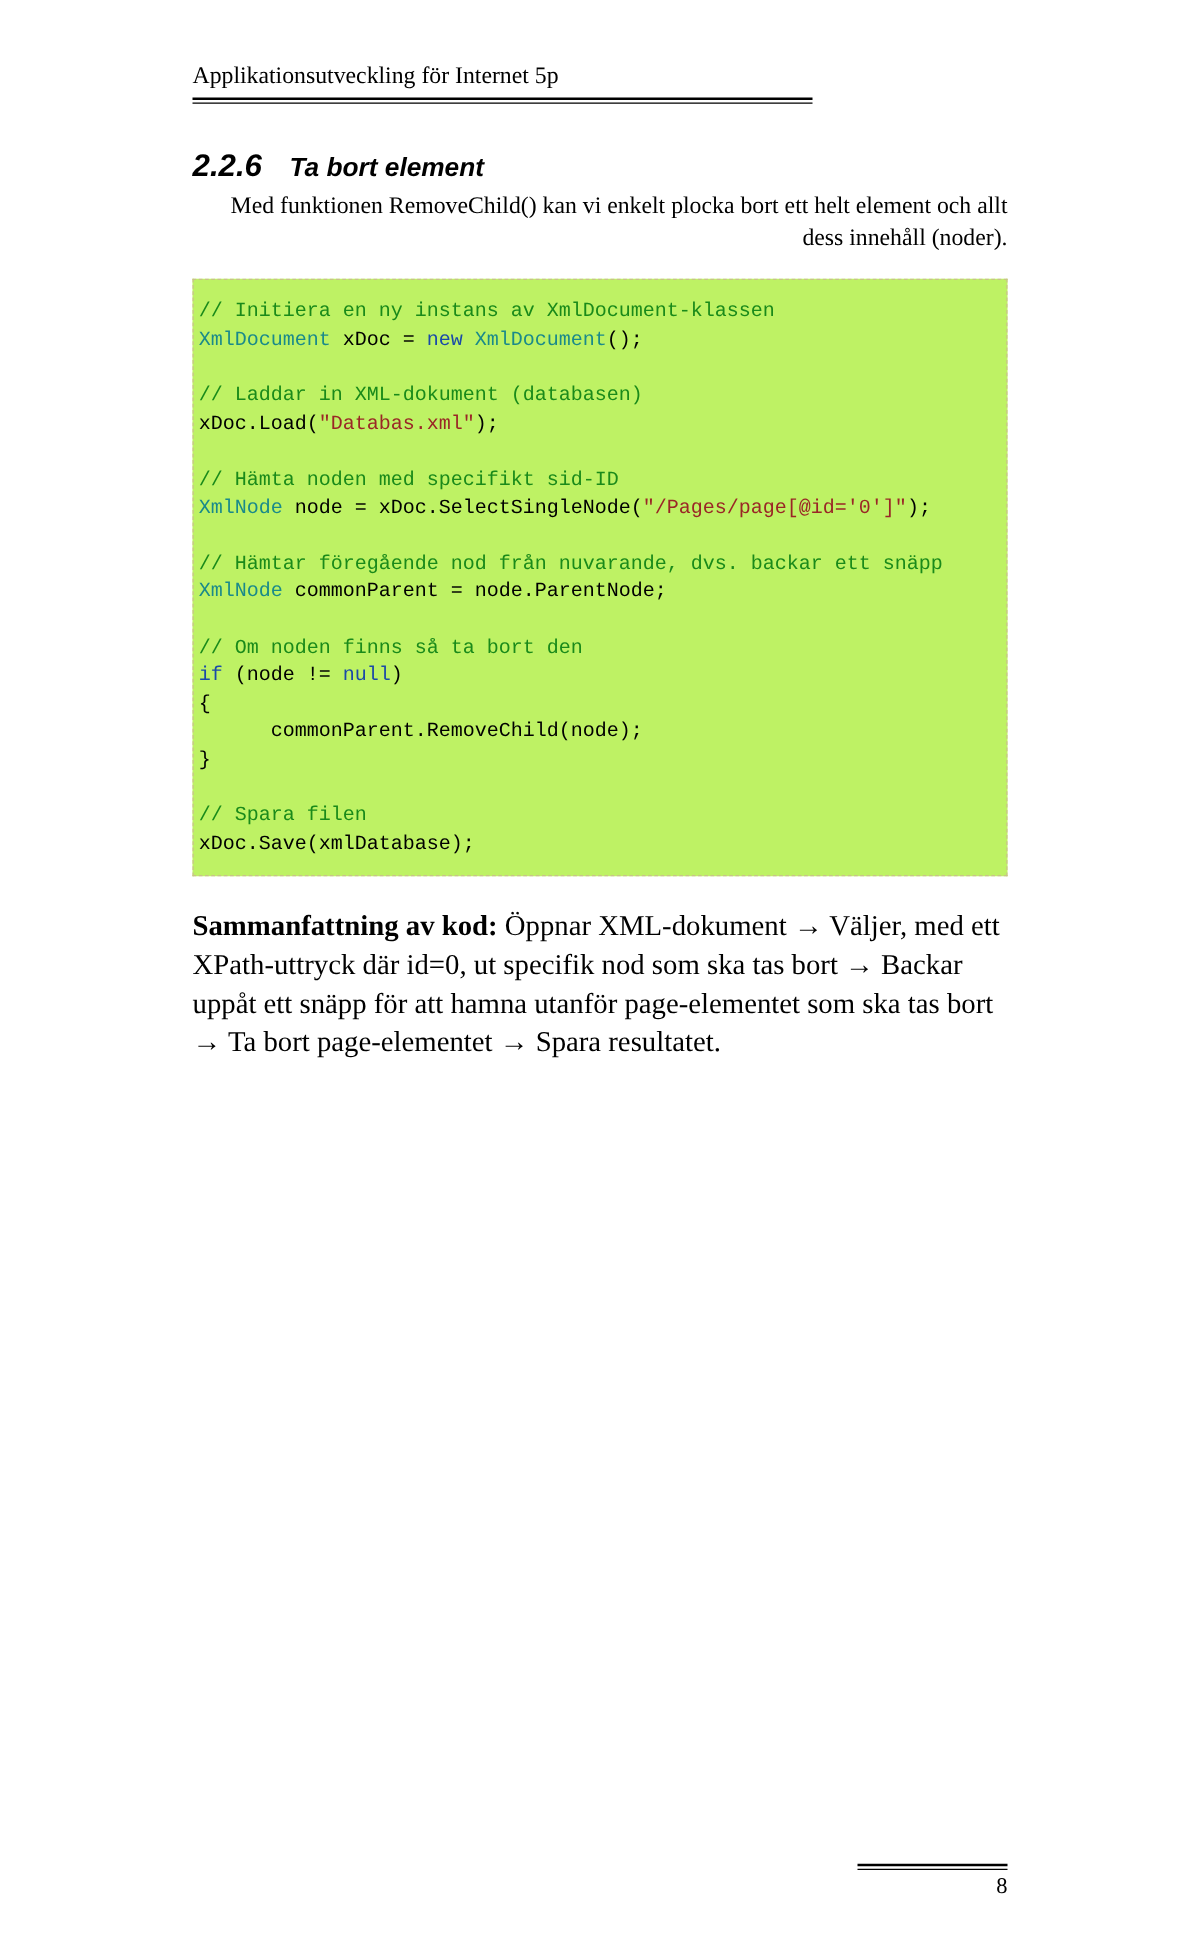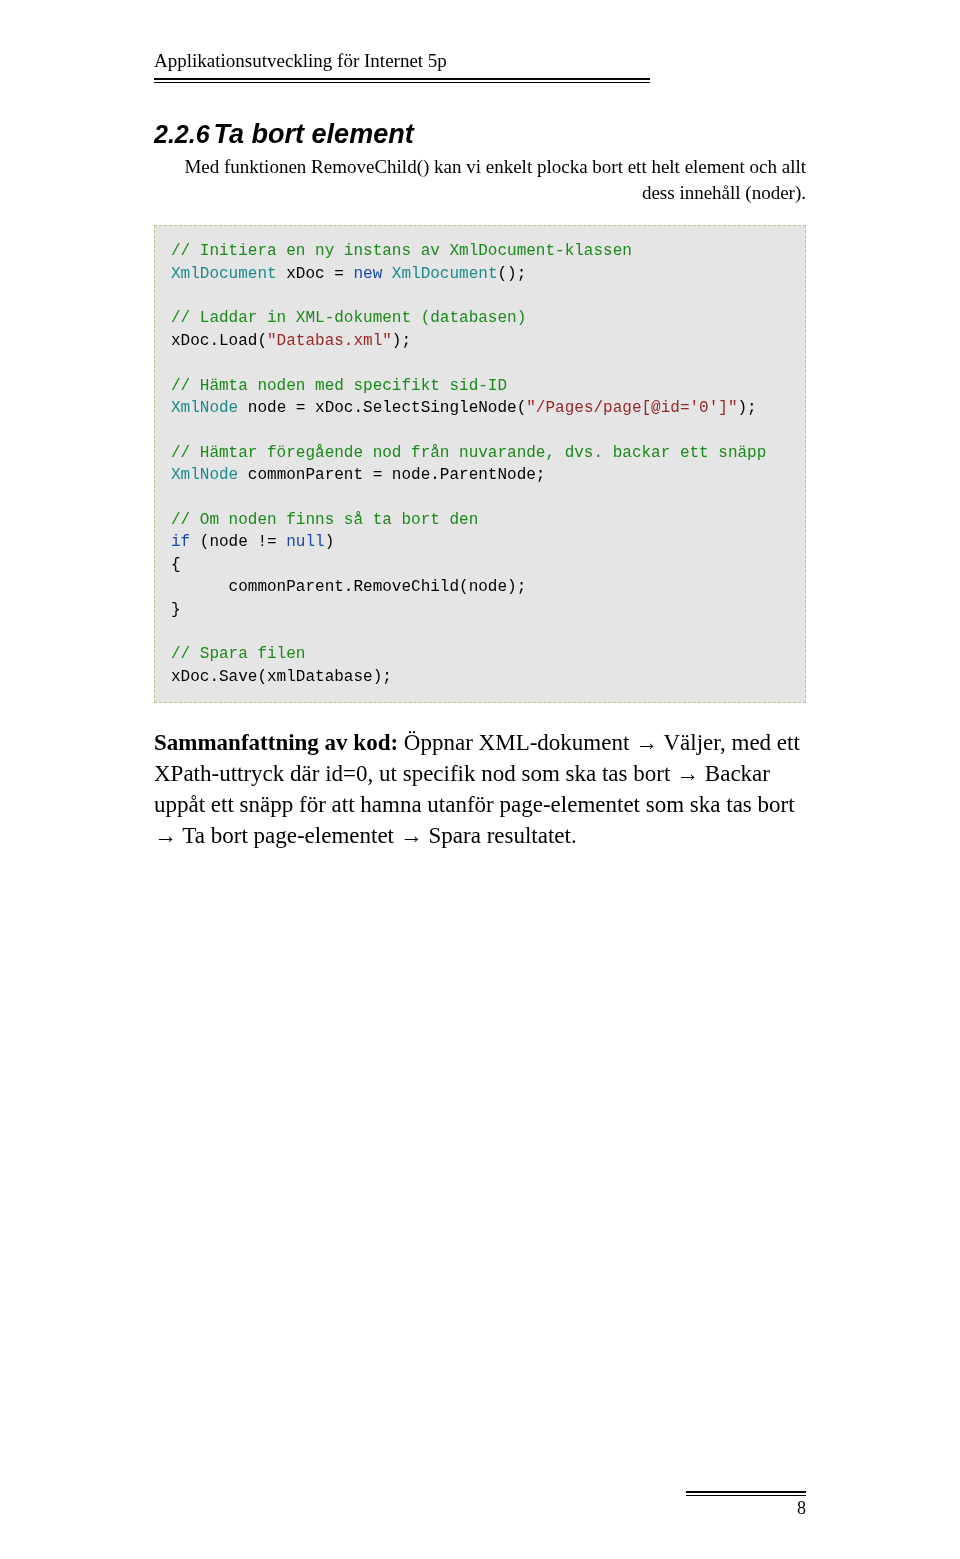--- a/index.html
+++ b/index.html
@@ -31,35 +31,36 @@
   .section-number {
     font-family: "Comic Sans MS", "Comic Sans", cursive, sans-serif;
     font-style: italic;
     font-weight: bold;
     font-size: 25px;
   }
   .section-title {
     font-family: "Comic Sans MS", "Comic Sans", cursive, sans-serif;
     font-style: italic;
     font-weight: bold;
-    font-size: 27px;
+    font-size: 21px;
+    margin-left: 18px;
   }
   .section-head {
     margin: 0 0 4px 0;
   }
   .body-text {
     font-size: 19px;
     line-height: 1.35;
     margin: 0 0 20px 0;
     text-align: right;
   }
   .code-box {
     border: 1.5px dashed #c9c28a;
-    background: #e5e5e5;
-    padding: 14px 16px 14px 16px;
+    background: #bef264;
+    padding: 14px 16px 14px 4px;
     font-family: "Courier New", Courier, monospace;
     font-size: 16px;
     line-height: 1.4;
     white-space: pre;
     color: #000;
     margin: 0 0 24px 0;
     overflow: hidden;
   }
   .code-box .c-green  { color: #1a8a1a; }
   .code-box .c-teal   { color: #1a8a8a; }

